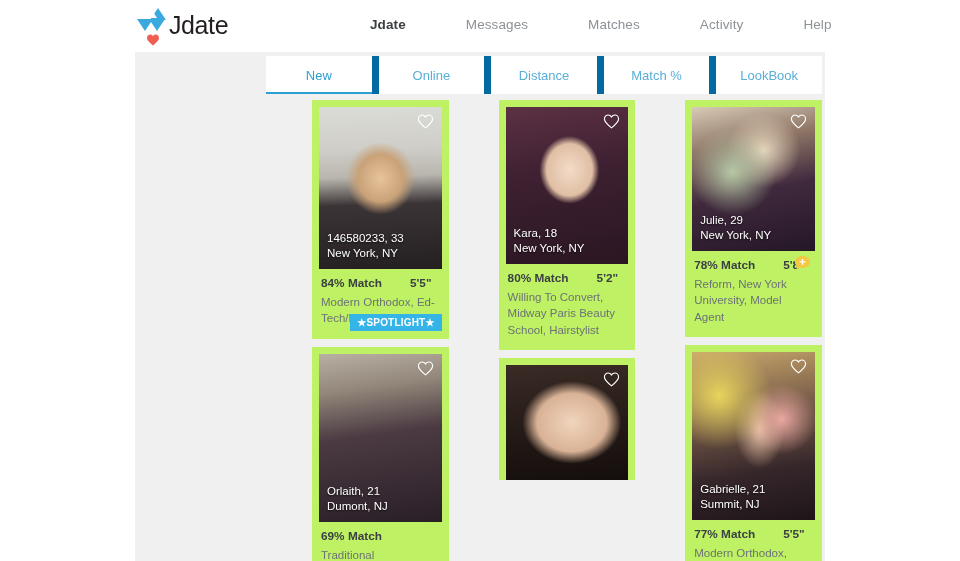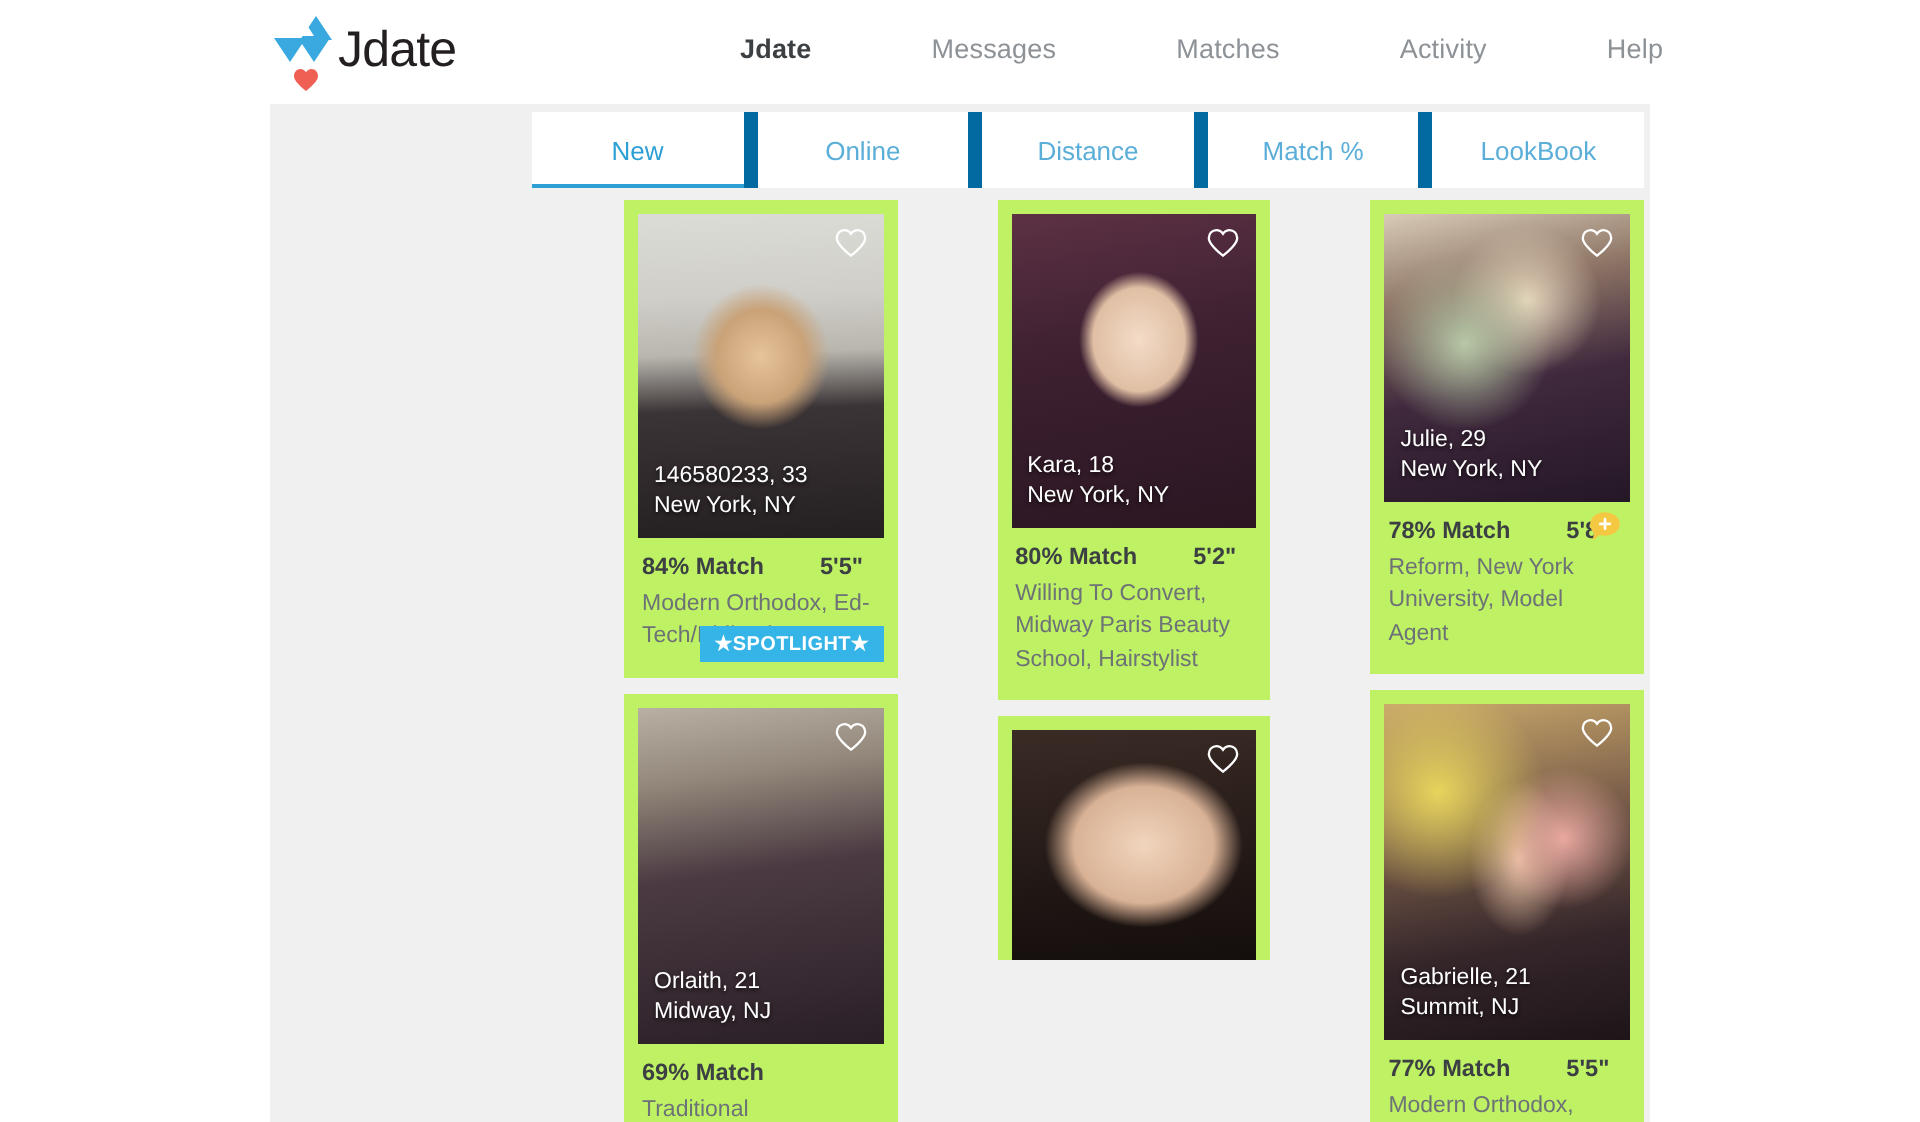--- a/index.html
+++ b/index.html
@@ -232,21 +232,21 @@
           </div>
         </div>
 
         <div class="card card-pad">
           <div class="photo ph4" style="height:168px">
             <svg class="heart-ico" viewBox="0 0 24 22">
               <path d="M12 20.3 C4.4 14.2 1.6 10.6 1.6 7.3 C1.6 3.9 4.2 1.5 7.1 1.5 C9.1 1.5 10.9 2.6 12 4.2 C13.1 2.6 14.9 1.5 16.9 1.5 C19.8 1.5 22.4 3.9 22.4 7.3 C22.4 10.6 19.6 14.2 12 20.3 Z" fill="none" stroke="#ffffff" stroke-width="1.7"></path>
             </svg>
             <div class="ov">
               <div>Orlaith, 21</div>
-              <div>Midway, NJ</div>
+              <div>Dumont, NJ</div>
             </div>
           </div>
           <div class="meta">
             <div class="meta-row">
               <span>69% Match</span>
               <span></span>
             </div>
             <div class="meta-desc">Traditional</div>
           </div>
         </div>

